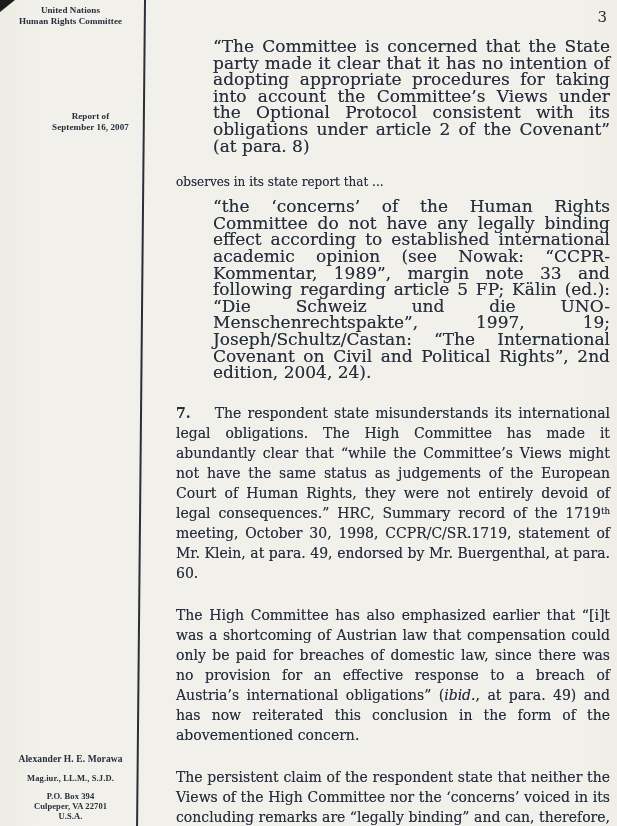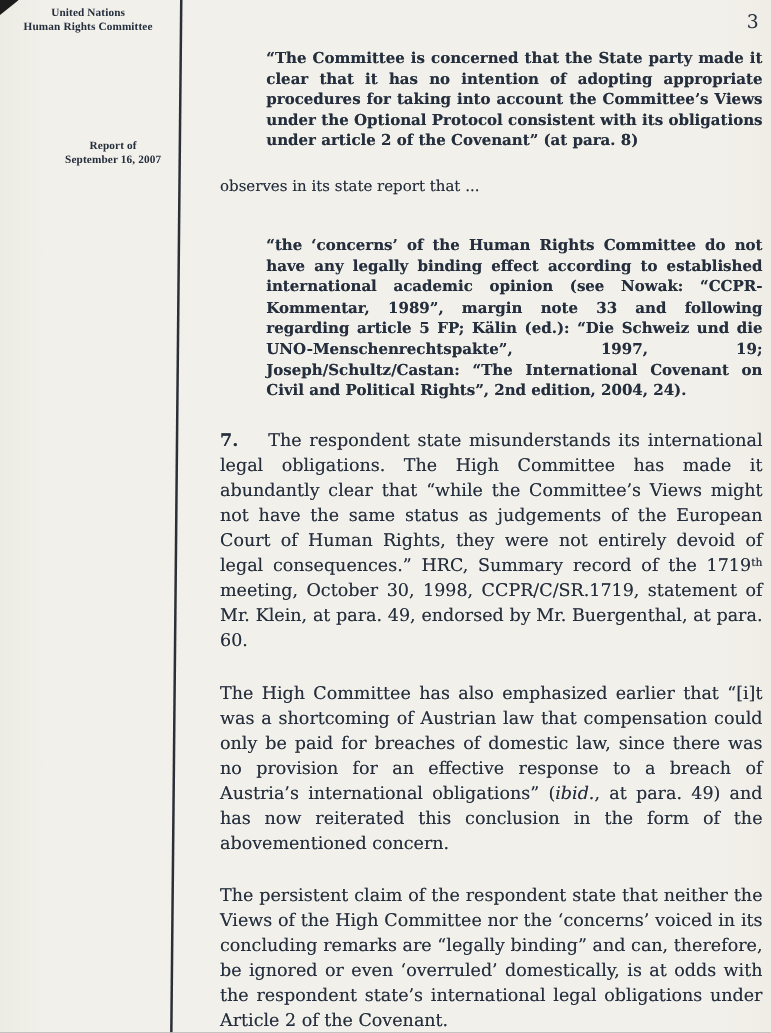--- a/index.html
+++ b/index.html
@@ -59,33 +59,32 @@
     width: 434px;
     padding-top: 38px;
   }
   .page-number {
     position: absolute;
     top: 8px; right: 3px;
     font-size: 15px;
   }
   .bq {
     margin-left: 37px;
-    font-size: 12px;
+    font-size: 17px;
     line-height: 16.6px;
     text-align: justify;
     text-shadow: 0 0 0.5px rgba(36,46,60,0.55);
-    font-weight: bold;
   }
   .bq p + p { margin-top: 14px; }
   .lead {
     margin-top: 21px;
     font-size: 12px;
     text-shadow: 0 0 0.5px rgba(36,46,60,0.55);
   }
-  .bq2 { margin-top: 32px; }
+  .bq2 { margin-top: 9px; }
   .body-para {
     margin-top: 22px;
     font-size: 14px;
     line-height: 20px;
     text-align: justify;
     text-justify: inter-word;
     text-shadow: 0 0 0.5px rgba(36,46,60,0.55);
   }
   .para-num { font-weight: bold; padding-right: 24px; }
   sup { font-size: 0.62em; line-height: 0; vertical-align: 4px; }
@@ -100,20 +99,29 @@
 
   <aside class="sidebar">
     <div class="sb-block sb-org">
       <div>United Nations</div>
       <div>Human Rights Committee</div>
     </div>
     <div class="sb-block sb-report">
       <div>Report of</div>
       <div>September 16, 2007</div>
     </div>
+    <div class="sb-block sb-footer">
+      <div class="sb-name">Alexander H. E. Morawa</div>
+      <div class="sb-creds">Mag.iur., LL.M., S.J.D.</div>
+      <div class="sb-addr">
+        <div>P.O. Box 394</div>
+        <div>Culpeper, VA 22701</div>
+        <div>U.S.A.</div>
+      </div>
+    </div>
   </aside>
 
   <div class="divider"></div>
 
   <main class="content">
     <div class="page-number">3</div>
 
     <blockquote class="bq bq1">“The Committee is concerned that the State party made it clear that it has no intention of adopting appropriate procedures for taking into account the Committee’s Views under the Optional Protocol consistent with its obligations under article 2 of the Covenant” (at para. 8)</blockquote>
 
     <p class="lead">observes in its state report that ...</p>

